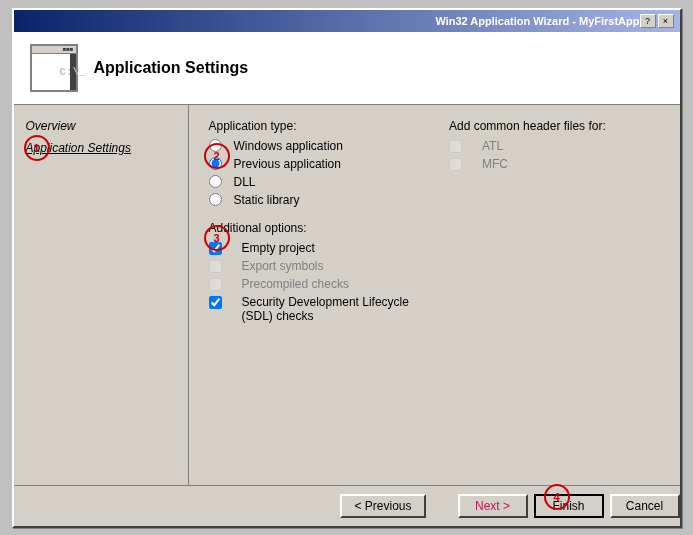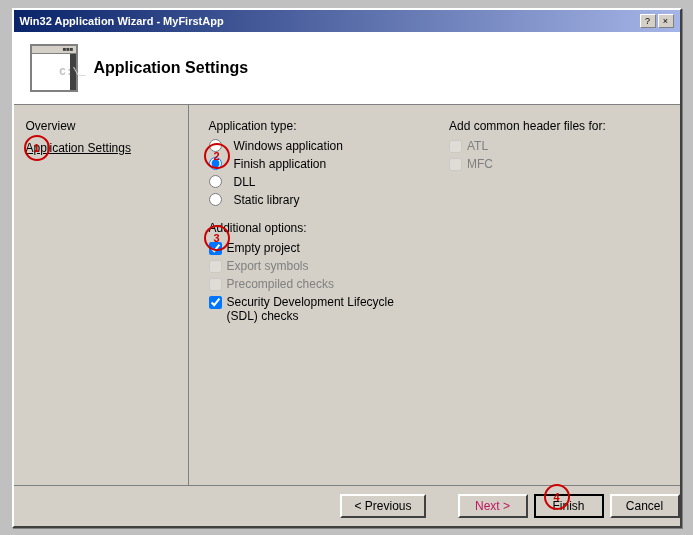--- a/index.html
+++ b/index.html
@@ -21,21 +21,21 @@
       border-right-color: #404040;
       border-bottom-color: #404040;
       box-shadow: 1px 1px 0 #808080;
     }
     .title-bar {
       background: linear-gradient(to right, #0a246a, #a6b5e7);
       color: white;
       padding: 3px 6px;
       display: flex;
       align-items: center;
-      justify-content: space-between;
+      justify-content: flex-end;
       height: 22px;
     }
     .title-bar-text {
       font-weight: bold;
       font-size: 11px;
     }
     .title-bar-buttons {
       display: flex;
       gap: 2px;
     }
@@ -111,20 +111,21 @@
       width: 175px;
       background: #d4d0c8;
       border-right: 1px solid #808080;
       padding: 12px 8px;
     }
     .sidebar-item {
       font-size: 12px;
       color: #000;
       padding: 2px 4px;
       cursor: pointer;
+      font-style: italic;
     }
     .sidebar-item.overview {
       margin-bottom: 4px;
     }
     .sidebar-item.active {
       text-decoration: underline;
     }
     
     .main-panel {
       flex: 1;
@@ -158,21 +159,21 @@
     }
     .col {
       flex: 1;
     }
     .additional-section {
       margin-top: 14px;
     }
     .checkbox-item {
       display: flex;
       align-items: flex-start;
-      gap: 5px;
+      gap: 20px;
       margin-bottom: 4px;
       font-size: 12px;
       color: #000;
     }
     .checkbox-item.disabled {
       color: #808080;
     }
     .checkbox-item input[type="checkbox"] {
       margin: 0;
       margin-top: 1px;
@@ -299,21 +300,21 @@
           <div style="position:relative;">
             <div class="circle-num circle-2">2</div>
             <div class="section-label">Application type:</div>
             <div class="radio-group">
               <label class="radio-item">
                 <input type="radio" name="apptype" style="">
                 <span>Windows application</span>
               </label>
               <label class="radio-item">
                 <input type="radio" name="apptype" checked="" style="">
-                <span>Finish application</span>
+                <span>Previous application</span>
               </label>
               <label class="radio-item">
                 <input type="radio" name="apptype" style="">
                 <span>DLL</span>
               </label>
               <label class="radio-item">
                 <input type="radio" name="apptype" style="">
                 <span>Static library</span>
               </label>
             </div>

